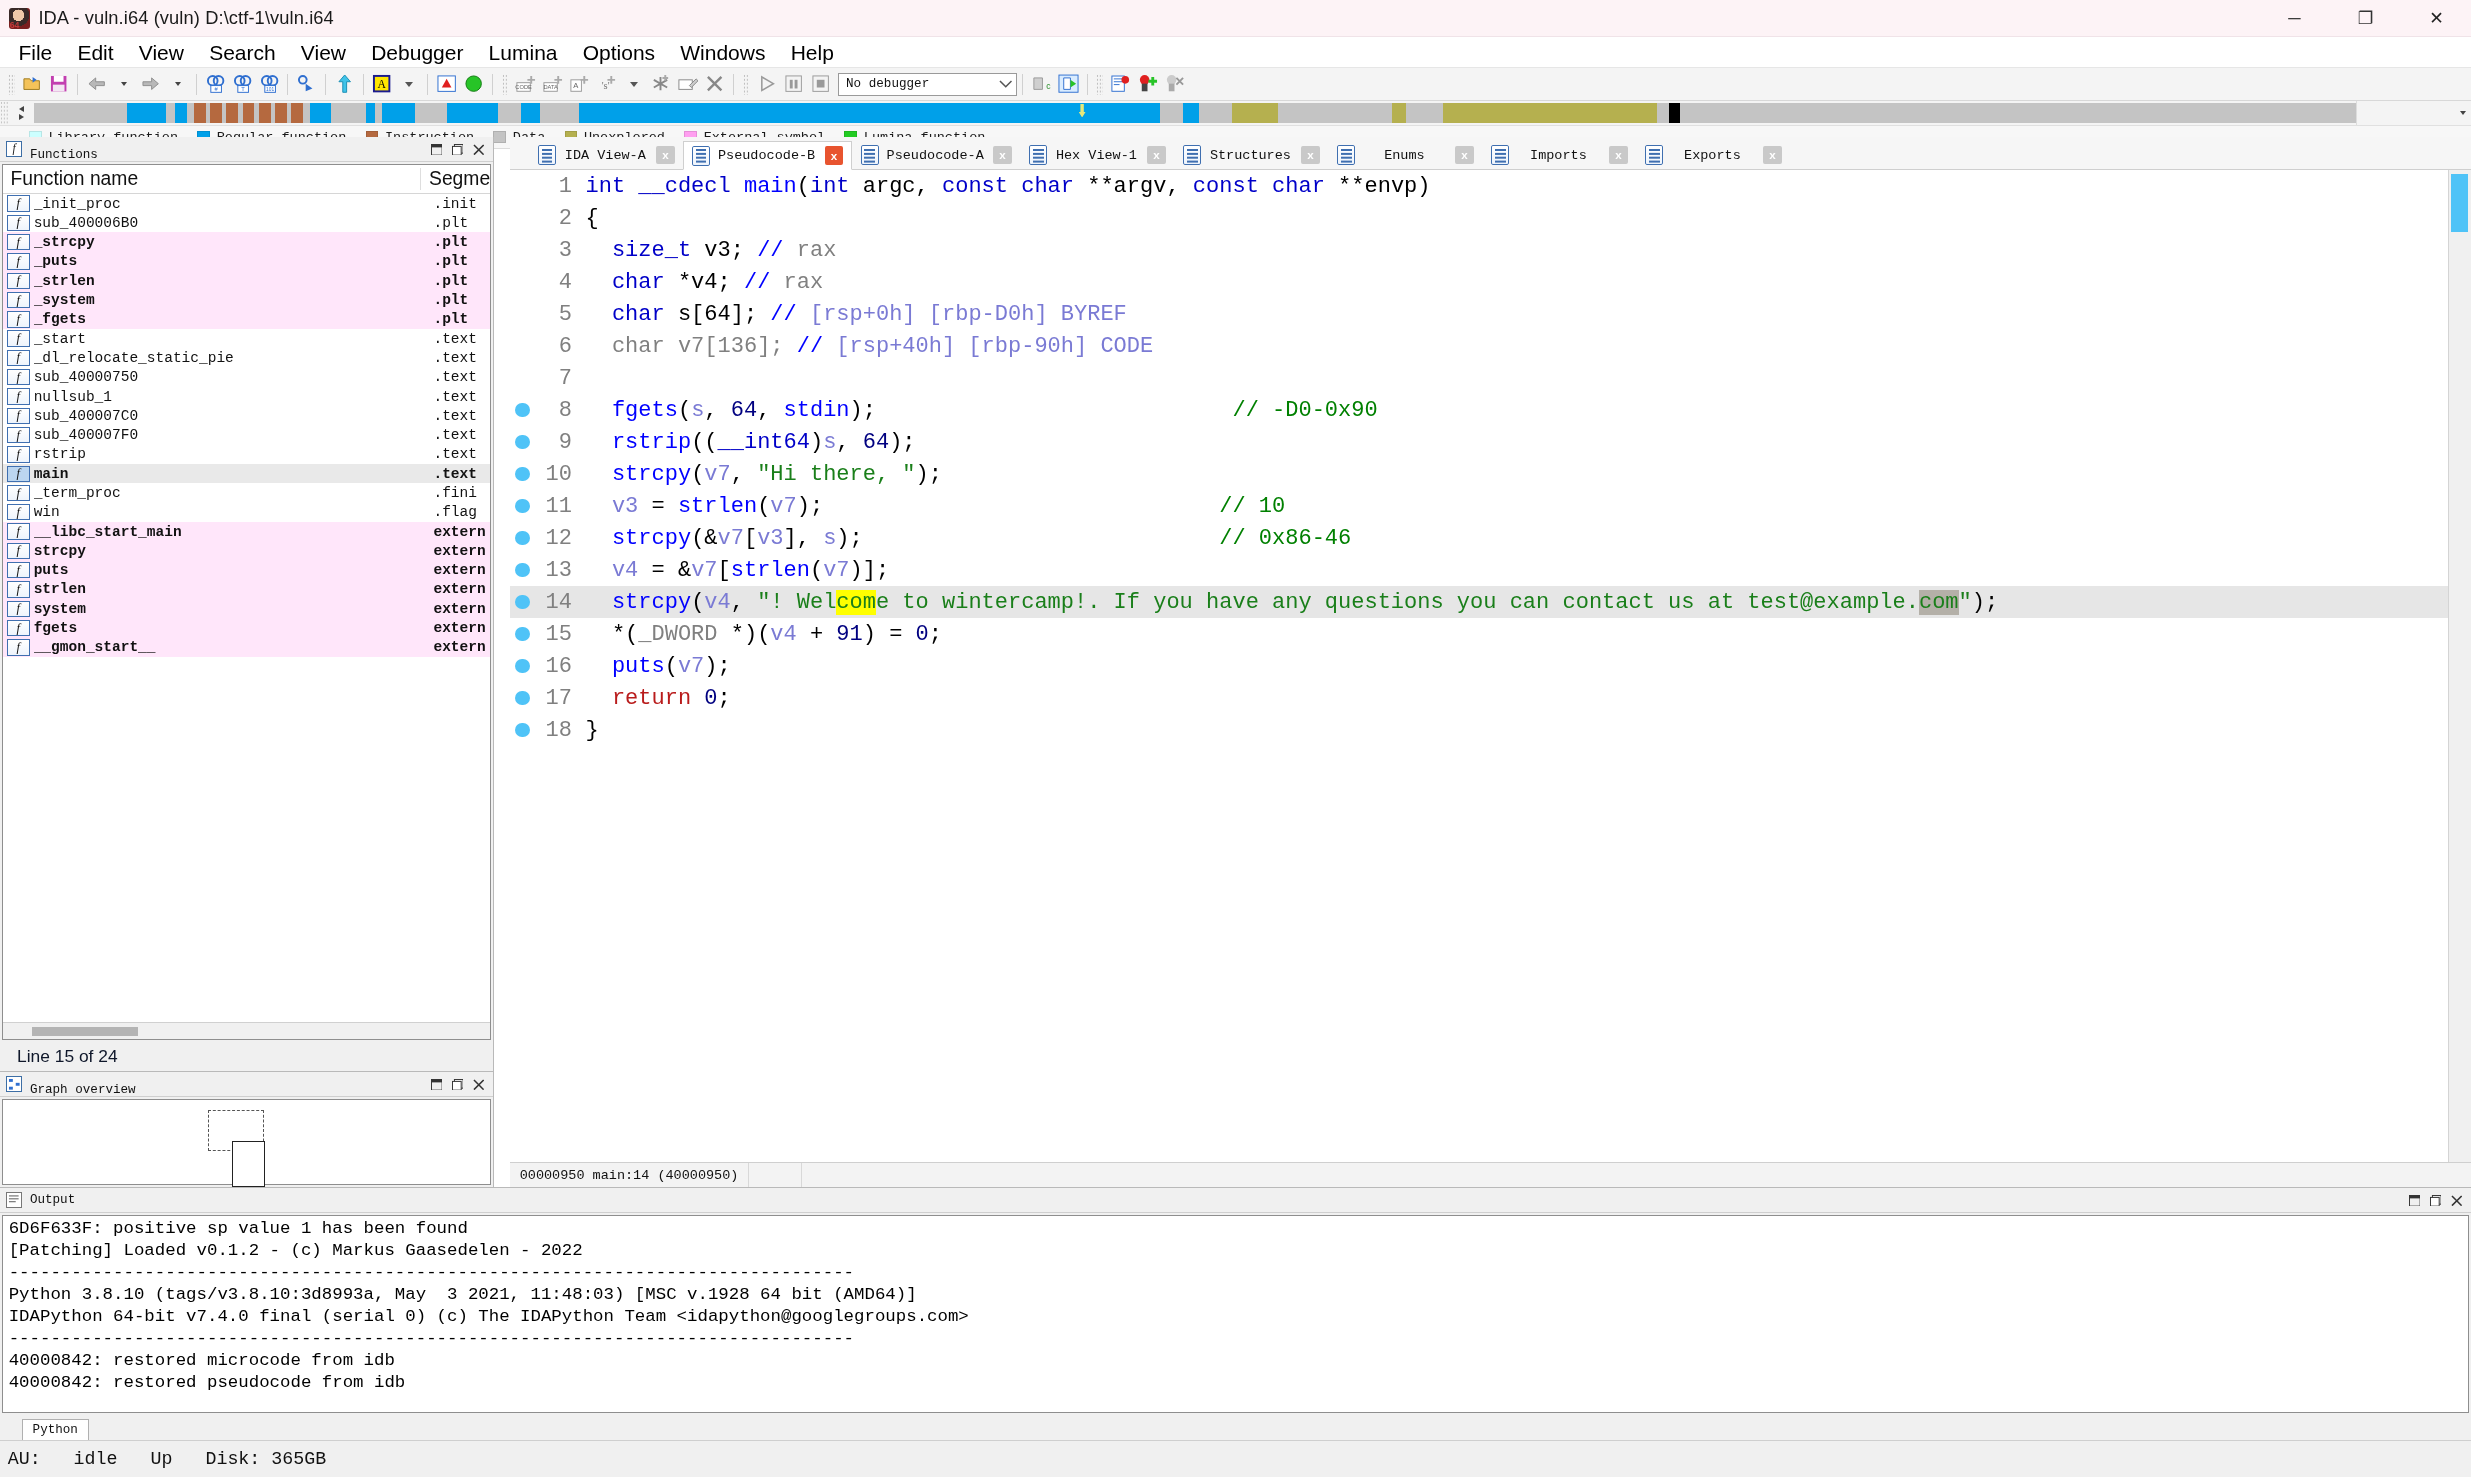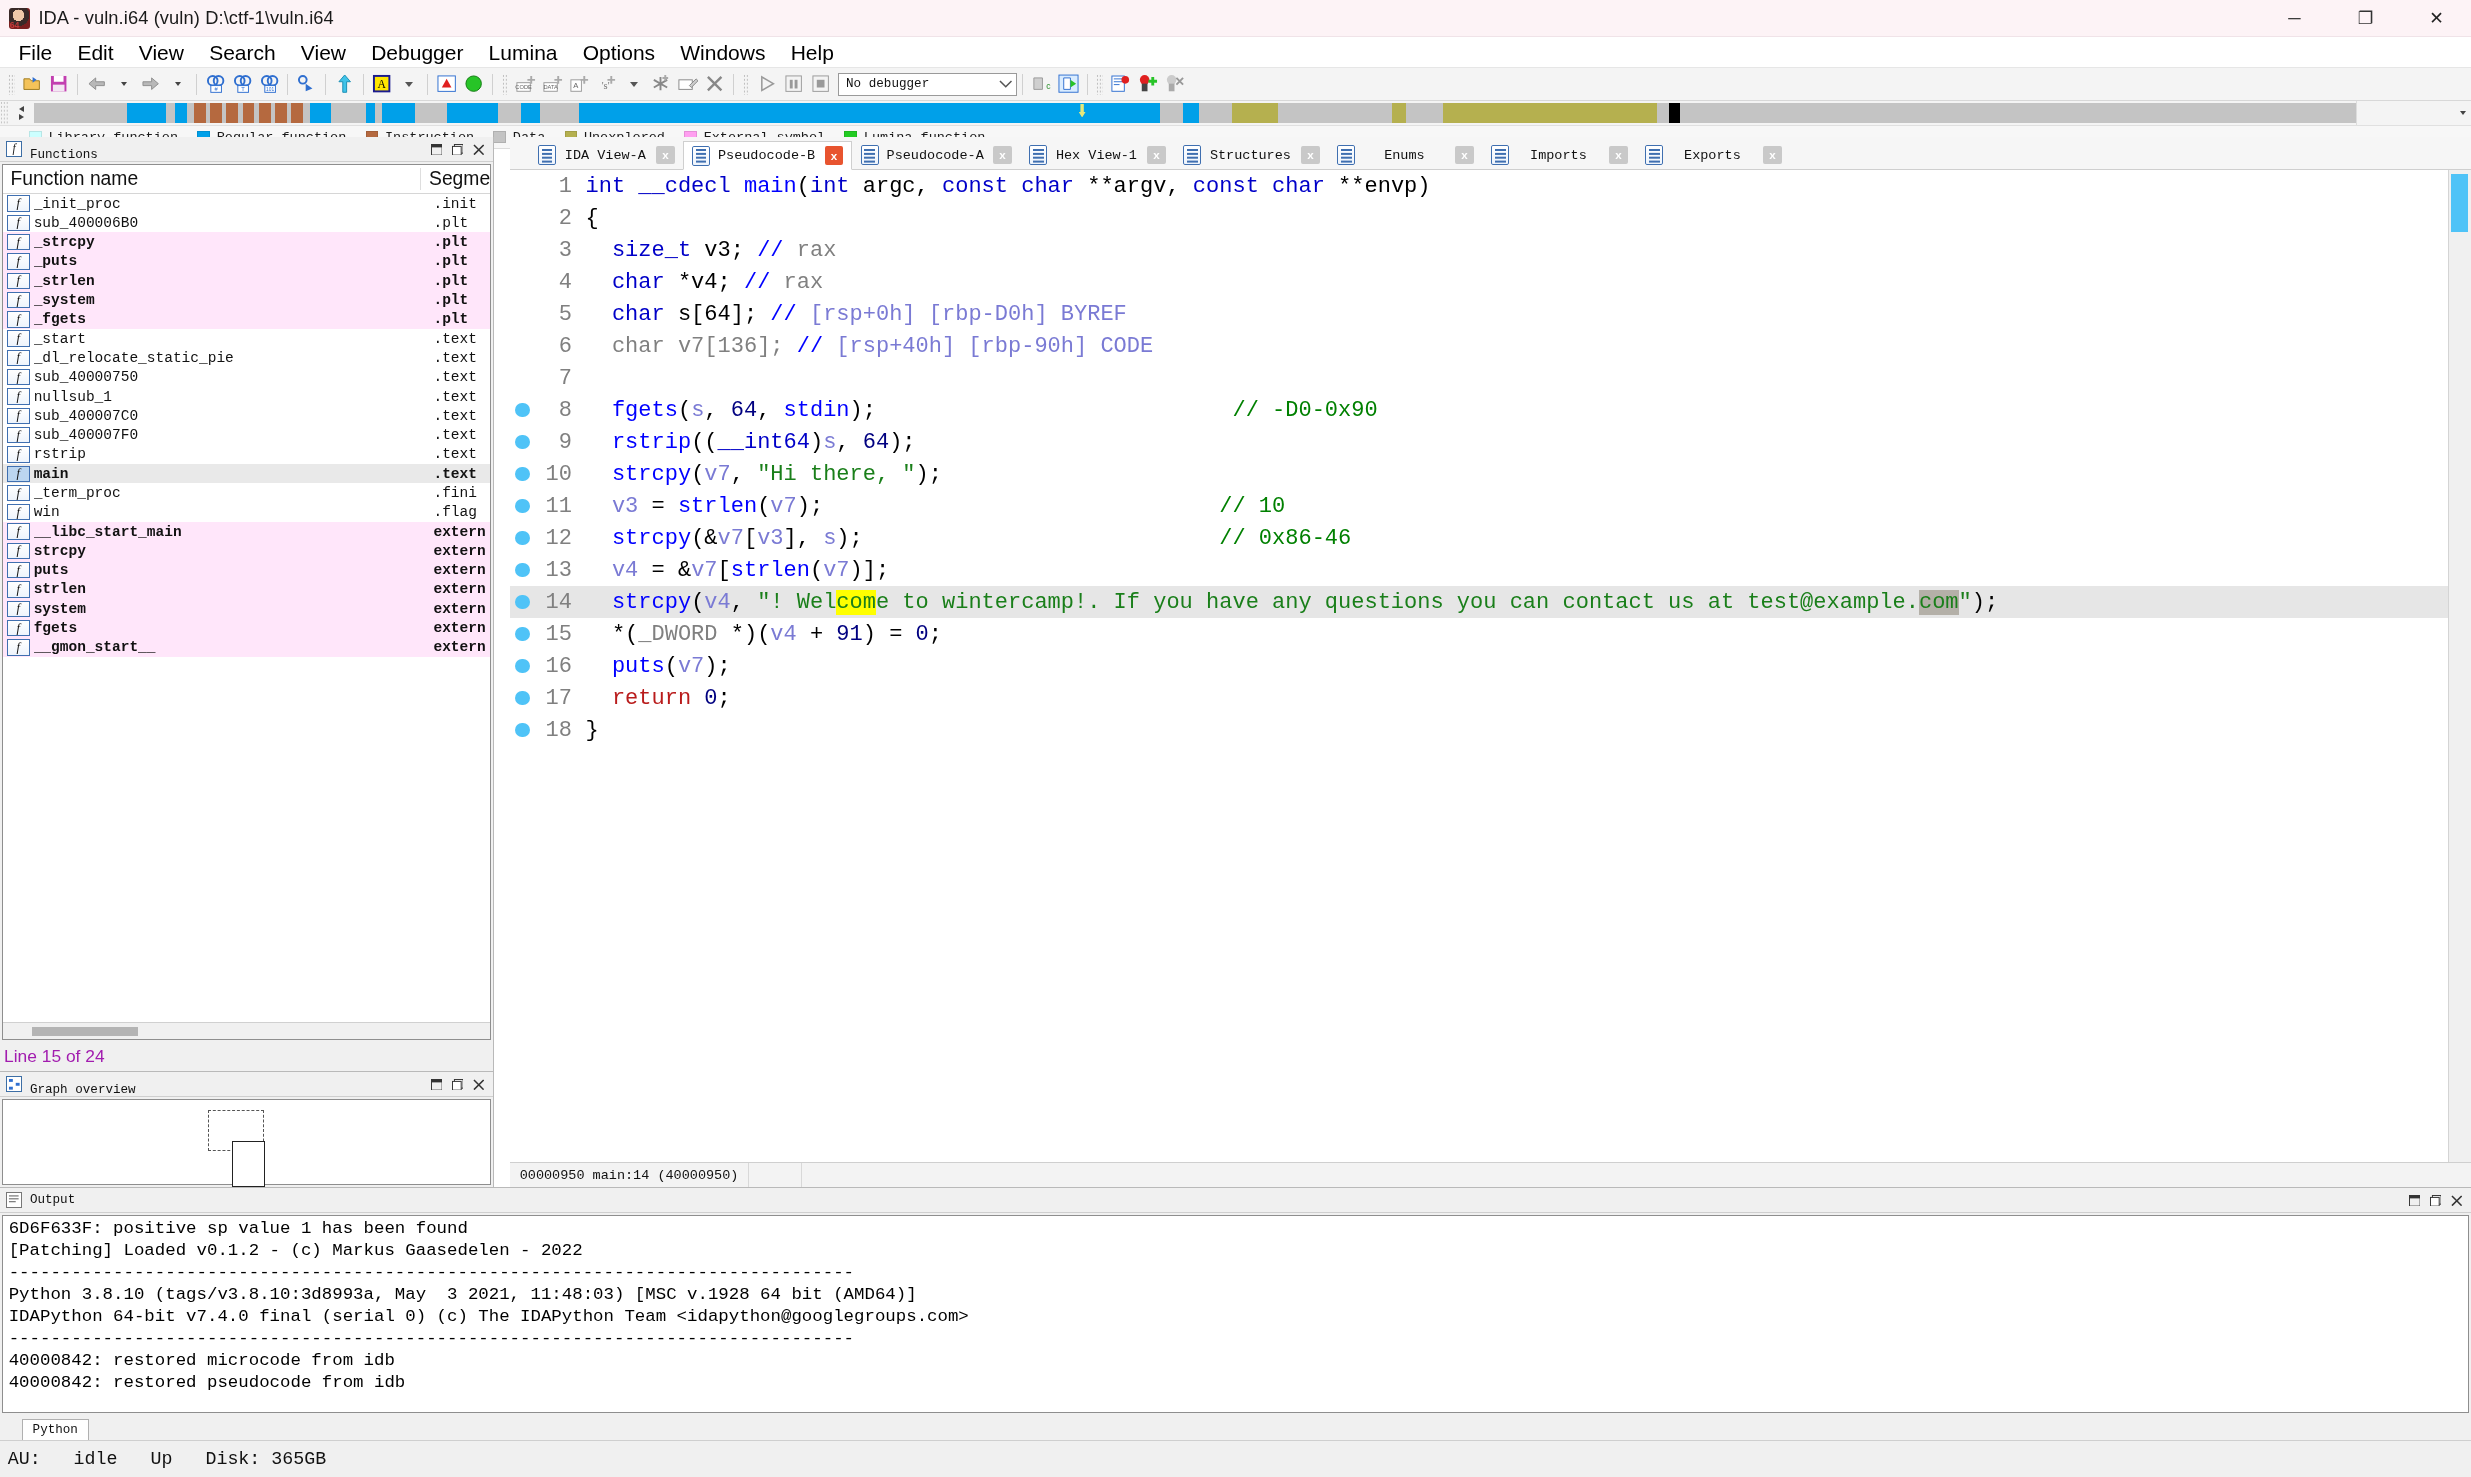--- a/index.html
+++ b/index.html
@@ -127,22 +127,22 @@
                  padding-left:5.8px; white-space:nowrap; }
   .frow.lib  { background:#ffe6fa; }
   .frow.lib .fname, .frow.lib .fseg { font-weight:bold; }
   .frow.sel  { background:#e9e9e9; }
   .frow.sel .fname, .frow.sel .fseg { font-weight:bold; }
   .frow.sel .fico { background:#bcd6f0; }
 
   #funcs-hscroll { height:17.4px; background:#f0f0f0; border-top:1px solid #d0d0d0; position:relative;}
   #funcs-hscroll .thumb { position:absolute; left:29px; top:3.9px; width:106px; height:9.7px;
                           background:#b4b4b4; }
-  #funcs-status { height:29px; display:flex; align-items:center; padding-left:4px;
-                  font-size:17.4px; color:#a21caf; background:#f0f0f0; }
+  #funcs-status { height:29px; display:flex; align-items:center; padding-left:17px;
+                  font-size:17.4px; color:#0f172a; background:#f0f0f0; }
 
   #graph-panel { height:116px; display:flex; flex-direction:column; border-top:1px solid #b9b9b9; }
   #graph-body { flex:1; background:#fff; border:1px solid #8e8e8e; margin:1.9px; position:relative; }
   #go-outer { position:absolute; left:205px; top:9.7px; width:56px; height:41px;
               border:1px dashed #555; }
   #go-inner { position:absolute; left:229px; top:41px; width:33px; height:46px;
               border:1.9px solid #222; background:#fff; }
 
   
   #rightdock { flex:1; display:flex; flex-direction:column; background:#fff; position:relative;margin-left:16px;}

